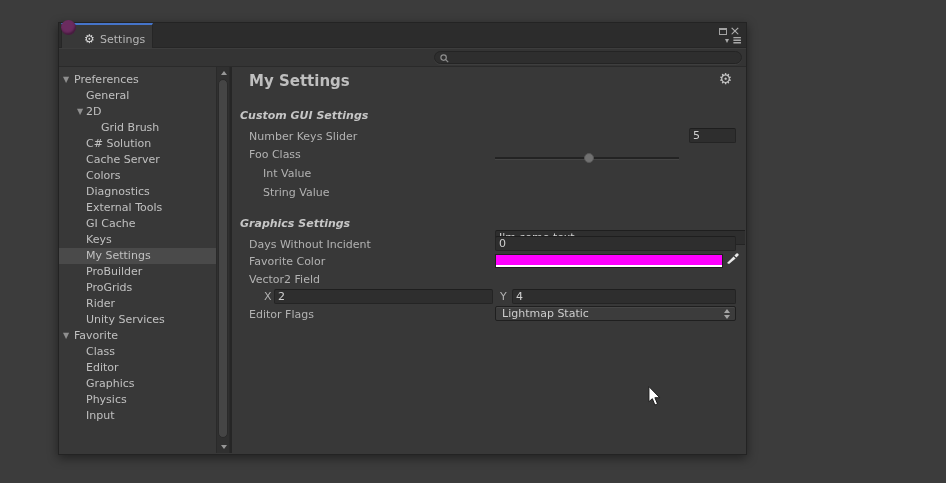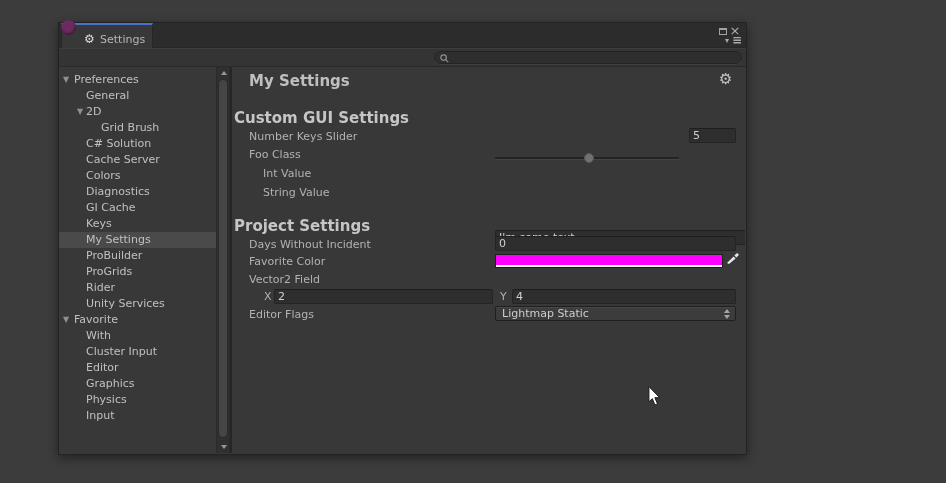--- a/index.html
+++ b/index.html
@@ -41,21 +41,21 @@
   .tree-label.lvl1{left:27px;}
   .tree-label.lvl2{left:42px;}
   .scrollbar{position:absolute;left:157px;top:44px;width:14px;bottom:1px;background:#303030;border-left:1px solid #2a2a2a;border-right:1px solid #2a2a2a;}
   .sb-up{position:absolute;left:4px;top:4px;width:0;height:0;border-left:3px solid transparent;border-right:3px solid transparent;border-bottom:4px solid #979797;}
   .sb-down{position:absolute;left:4px;bottom:4px;width:0;height:0;border-left:3px solid transparent;border-right:3px solid transparent;border-top:4px solid #979797;}
   .sb-thumb{position:absolute;left:1px;top:12px;width:10px;height:359px;border-radius:6px;background:#454545;border:1px solid #2a2a2a;}
   .vdivider{position:absolute;left:171px;top:44px;width:2px;bottom:1px;background:#262626;}
   .main{position:absolute;left:173px;top:44px;right:1px;bottom:1px;background:#383838;overflow:hidden;}
   .ptitle{position:absolute;left:17px;top:5px;font-size:15px;font-weight:bold;color:#bfbfbf;}
   .pgear{position:absolute;left:487px;top:3px;font-size:15px;color:#c6c6c6;}
-  .sheading{position:absolute;left:2px;font-size:15px;font-weight:bold;color:#c6c6c6;}
+  .sheading{position:absolute;left:8px;font-size:11px;font-weight:bold;color:#c6c6c6;font-style:italic;}
   .flabel{position:absolute;left:17px;font-size:11px;color:#b2b2b2;line-height:15px;white-space:nowrap;}
   .flabel.indent{left:31px;}
   .ufield{position:absolute;height:15px;background:#2e2e2e;border:1px solid #242424;border-top-color:#1e1e1e;border-radius:2px;
     color:#d0d0d0;font-size:11px;font-family:inherit;padding:0 3px;outline:none;}
   .slider-track{position:absolute;left:263px;top:90px;width:184px;height:2px;background:#232323;box-shadow:0 1px 0 #454545;}
   .slider-thumb{position:absolute;top:-4px;width:10px;height:10px;border-radius:50%;background:#717171;border:1px solid #575757;}
   .swatch{position:absolute;left:263px;top:187px;width:228px;height:14px;border:1px solid #1f1f1f;background:#fff;}
   .swatch-fill{position:absolute;left:0;top:0;width:100%;height:10px;}
   .dropper{position:absolute;left:494px;top:184px;}
   .xy-label{position:absolute;top:222px;font-size:11px;color:#b2b2b2;line-height:15px;}
@@ -117,20 +117,23 @@
         <div class="tree-row">
           <span class="tree-label lvl1">Cache Server</span>
         </div>
         <div class="tree-row">
           <span class="tree-label lvl1">Colors</span>
         </div>
         <div class="tree-row">
           <span class="tree-label lvl1">Diagnostics</span>
         </div>
         <div class="tree-row">
+          <span class="tree-label lvl1">External Tools</span>
+        </div>
+        <div class="tree-row">
           <span class="tree-label lvl1">GI Cache</span>
         </div>
         <div class="tree-row">
           <span class="tree-label lvl1">Keys</span>
         </div>
         <div class="tree-row selected">
           <span class="tree-label lvl1">My Settings</span>
         </div>
         <div class="tree-row">
           <span class="tree-label lvl1">ProBuilder</span>
@@ -142,24 +145,21 @@
           <span class="tree-label lvl1">Rider</span>
         </div>
         <div class="tree-row">
           <span class="tree-label lvl1">Unity Services</span>
         </div>
         <div class="tree-row">
           <span class="expander lvl0">▼</span>
           <span class="tree-label lvl0">Favorite</span>
         </div>
         <div class="tree-row">
-          <span class="tree-label lvl1">With</span>
-        </div>
-        <div class="tree-row">
-          <span class="tree-label lvl1">Cluster Input</span>
+          <span class="tree-label lvl1">Class</span>
         </div>
         <div class="tree-row">
           <span class="tree-label lvl1">Editor</span>
         </div>
         <div class="tree-row">
           <span class="tree-label lvl1">Graphics</span>
         </div>
         <div class="tree-row">
           <span class="tree-label lvl1">Physics</span>
         </div>
@@ -188,21 +188,21 @@
     </div>
     <input class="ufield" style="left: 457px; top: 61px; width: 47px;" value="5">
 
     <div class="flabel" style="top:80px">Foo Class</div>
 
     <div class="flabel indent" style="top:99px">Int Value</div>
 
     <div class="flabel indent" style="top:118px">String Value</div>
     <input class="ufield" style="left: 263px; top: 117px; width: 283px; margin-top: 46px;" value="I'm some text">
 
-    <div class="sheading" style="top:150px">Project Settings</div>
+    <div class="sheading" style="top:150px">Graphics Settings</div>
 
     <div class="flabel" style="top:170px">Days Without Incident</div>
     <input class="ufield" style="left: 263px; top: 169px; width: 241px;" value="0">
 
     <div class="flabel" style="top:187px">Favorite Color</div>
     <div class="swatch">
       <div class="swatch-fill" style="background: rgb(255, 0, 255);"></div>
     </div>
     <svg class="dropper" width="13" height="13" viewBox="0 0 13 13">
       <path d="M1,12 L7.6,5.4 L9.6,7.4 L3,13 Z" fill="#e8e8e8"></path>

